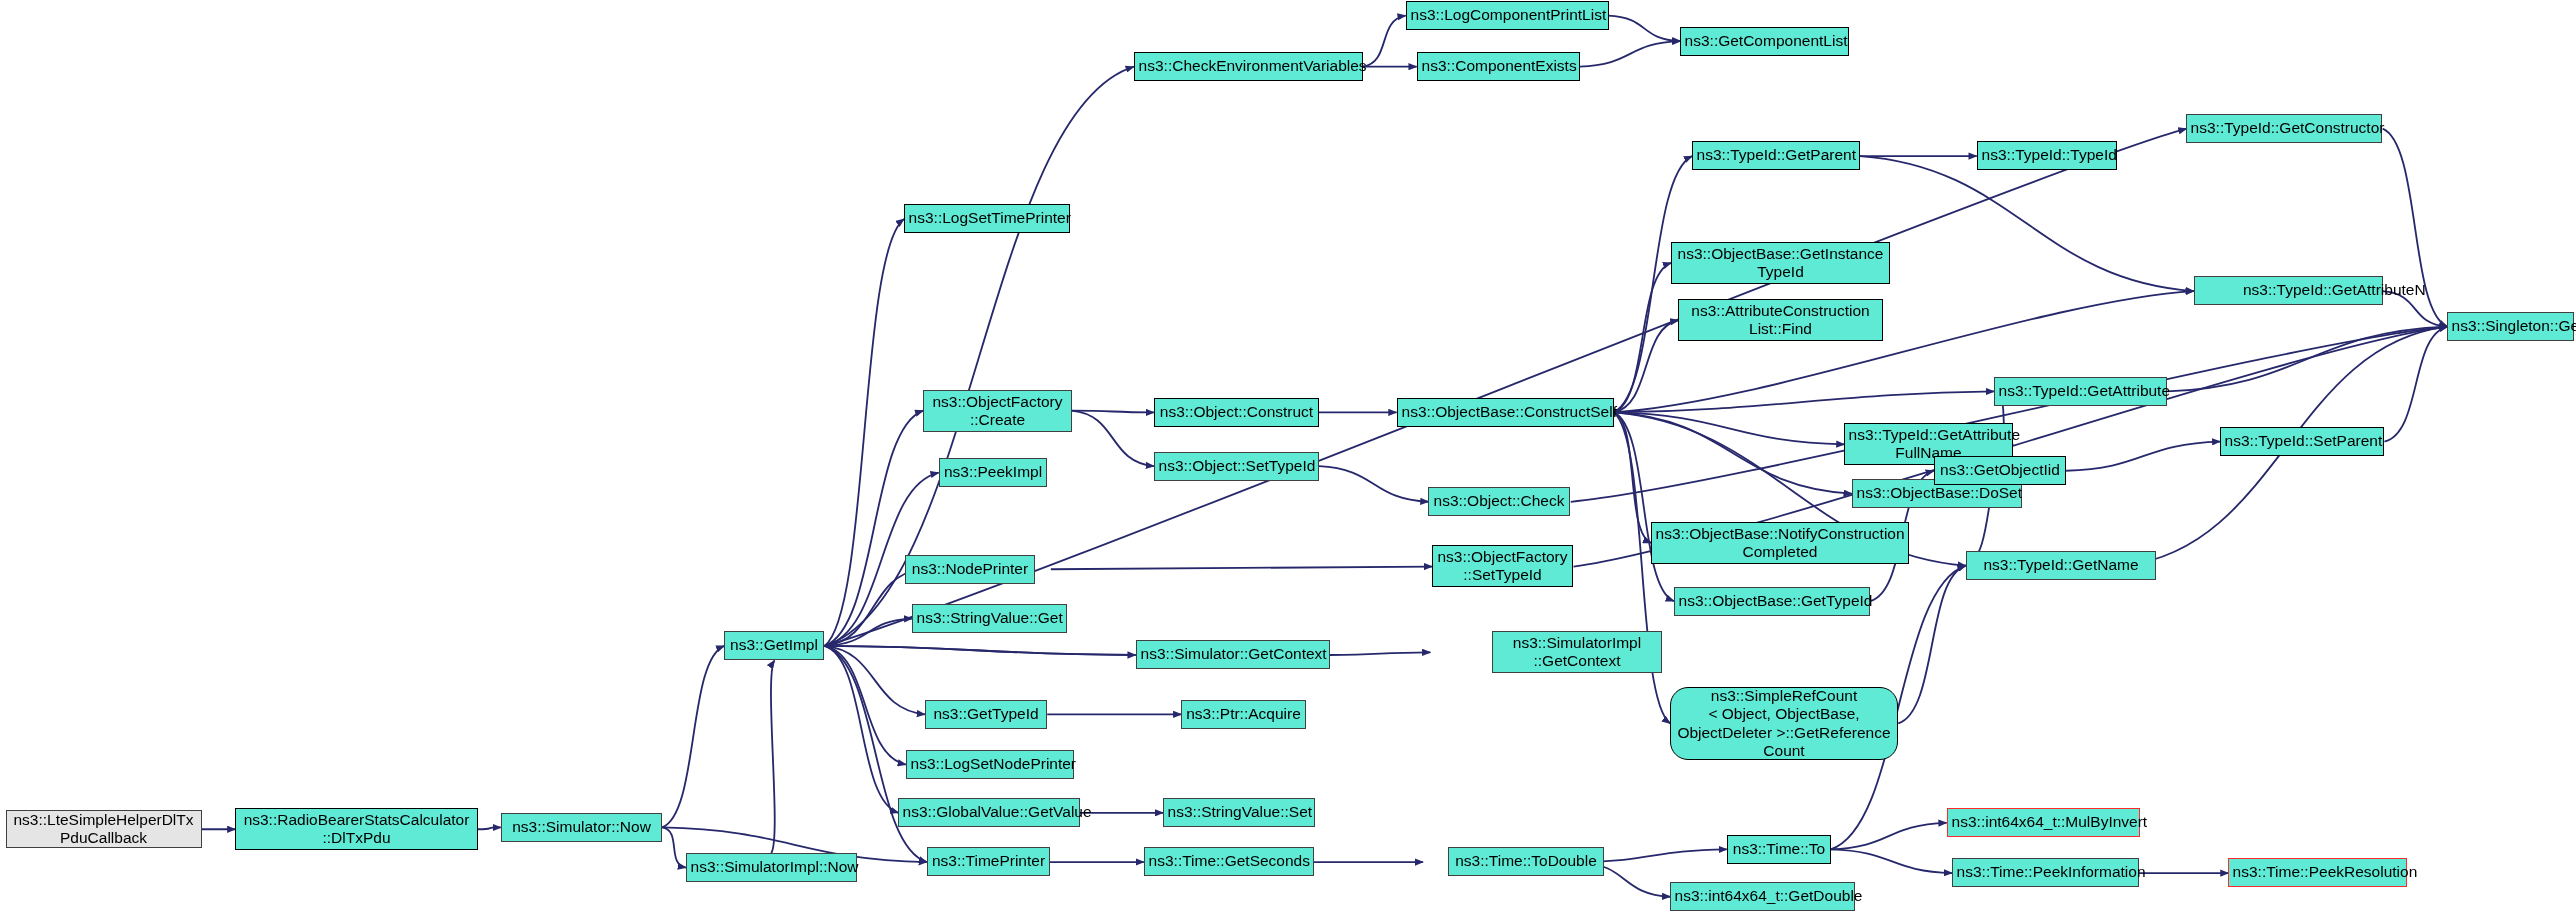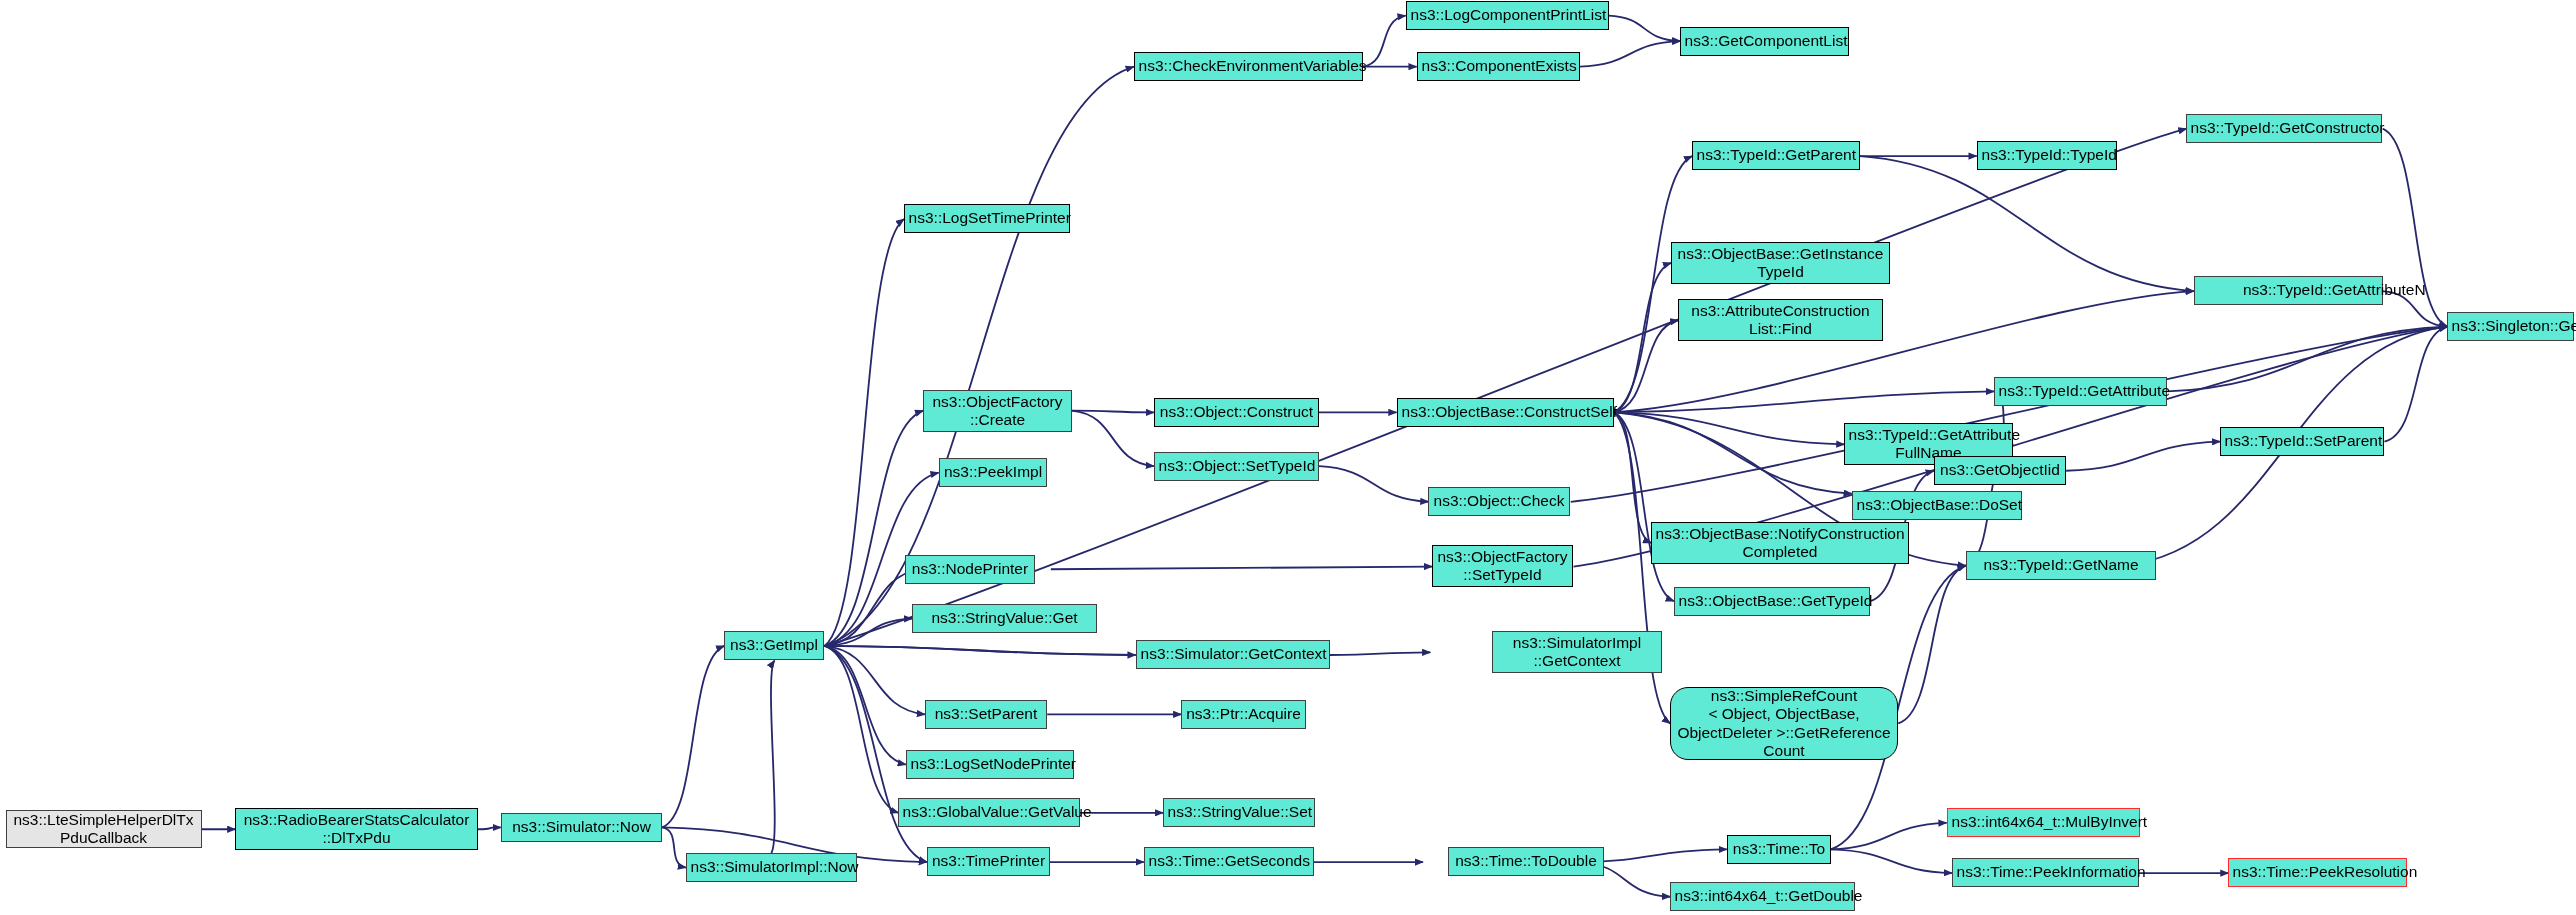--- a/index.html
+++ b/index.html
@@ -138,39 +138,39 @@
       <div class="node" style="left: 923px; top: 390px; width: 149px; height: 42px;"><span class="lbl">ns3::ObjectFactory
 ::Create</span></div>
       <div class="node thin" style="left: 1154px; top: 398px; width: 165px; height: 29px;"><span class="lbl">ns3::Object::Construct</span></div>
       <div class="node thin" style="left: 1397px; top: 398px; width: 217px; height: 29px;"><span class="lbl">ns3::ObjectBase::ConstructSelf</span></div>
       <div class="node" style="left: 1994px; top: 377px; width: 173px; height: 29px;"><span class="lbl">ns3::TypeId::GetAttribute</span></div>
       <div class="node thin" style="left: 1844px; top: 423px; width: 169px; height: 42px;"><span class="lbl">ns3::TypeId::GetAttribute
 FullName</span></div>
       <div class="node" style="left: 939px; top: 458px; width: 108px; height: 29px;"><span class="lbl">ns3::PeekImpl</span></div>
       <div class="node" style="left: 1154px; top: 452px; width: 165px; height: 29px;"><span class="lbl">ns3::Object::SetTypeId</span></div>
       <div class="node" style="left: 1428px; top: 487px; width: 142px; height: 29px;"><span class="lbl">ns3::Object::Check</span></div>
-      <div class="node" style="left: 1852px; top: 479px; width: 170px; height: 29px; margin-top: 12px;"><span class="lbl">ns3::ObjectBase::DoSet</span></div>
+      <div class="node" style="left: 1852px; top: 479px; width: 170px; height: 29px;"><span class="lbl">ns3::ObjectBase::DoSet</span></div>
       <div class="node thin" style="left: 2220px; top: 427px; width: 164px; height: 29px;"><span class="lbl">ns3::TypeId::SetParent</span></div>
       <div class="node thin" style="left: 1934px; top: 456px; width: 132px; height: 29px;"><span class="lbl">ns3::GetObjectIid</span></div>
       <div class="node thin" style="left: 1651px; top: 522px; width: 258px; height: 42px;"><span class="lbl">ns3::ObjectBase::NotifyConstruction
 Completed</span></div>
       <div class="node" style="left: 1966px; top: 551px; width: 190px; height: 29px;"><span class="lbl">ns3::TypeId::GetName</span></div>
       <div class="node" style="left: 905px; top: 555px; width: 130px; height: 29px;"><span class="lbl">ns3::NodePrinter</span></div>
       <div class="node thin" style="left: 1432px; top: 545px; width: 141px; height: 42px;"><span class="lbl">ns3::ObjectFactory
 ::SetTypeId</span></div>
-      <div class="node" style="left: 912px; top: 604px; width: 185px; height: 29px; justify-content: flex-end;"><span class="lbl">ns3::StringValue::Get</span></div>
+      <div class="node" style="left: 912px; top: 604px; width: 155px; height: 29px; justify-content: flex-end;"><span class="lbl">ns3::StringValue::Get</span></div>
       <div class="node" style="left: 1136px; top: 640px; width: 194px; height: 29px;"><span class="lbl">ns3::Simulator::GetContext</span></div>
       <div class="node" style="left: 1492px; top: 631px; width: 170px; height: 42px;"><span class="lbl">ns3::SimulatorImpl
 ::GetContext</span></div>
       <div class="node" style="left: 1674px; top: 587px; width: 196px; height: 29px;"><span class="lbl">ns3::ObjectBase::GetTypeId</span></div>
       <div class="node thin" style="left: 1670px; top: 687px; width: 228px; height: 73px; border-radius: 18px;"><span class="lbl">ns3::SimpleRefCount
 &lt; Object, ObjectBase,
  ObjectDeleter &gt;::GetReference
 Count</span></div>
-      <div class="node" style="left: 925px; top: 700px; width: 122px; height: 29px;"><span class="lbl">ns3::SetParent</span></div>
+      <div class="node" style="left: 925px; top: 700px; width: 122px; height: 29px;"><span class="lbl">ns3::GetTypeId</span></div>
       <div class="node" style="left: 1181px; top: 700px; width: 125px; height: 29px;"><span class="lbl">ns3::Ptr::Acquire</span></div>
       <div class="node" style="left: 906px; top: 750px; width: 168px; height: 29px;"><span class="lbl">ns3::LogSetNodePrinter</span></div>
       <div class="node" style="left: 898px; top: 798px; width: 182px; height: 29px;"><span class="lbl">ns3::GlobalValue::GetValue</span></div>
       <div class="node" style="left: 1163px; top: 798px; width: 152px; height: 29px;"><span class="lbl">ns3::StringValue::Set</span></div>
       <div class="node" style="left: 927px; top: 847px; width: 123px; height: 29px;"><span class="lbl">ns3::TimePrinter</span></div>
       <div class="node" style="left: 1144px; top: 847px; width: 170px; height: 29px;"><span class="lbl">ns3::Time::GetSeconds</span></div>
       <div class="node" style="left: 1423px; top: 847px; width: 156px; height: 29px; margin-left: 25px;"><span class="lbl">ns3::Time::ToDouble</span></div>
       <div class="node thin" style="left: 1727px; top: 835px; width: 104px; height: 29px;"><span class="lbl">ns3::Time::To</span></div>
       <div class="node redborder" style="left: 1947px; top: 808px; width: 193px; height: 29px;"><span class="lbl">ns3::int64x64_t::MulByInvert</span></div>
       <div class="node" style="left: 1952px; top: 858px; width: 187px; height: 29px;"><span class="lbl">ns3::Time::PeekInformation</span></div>

